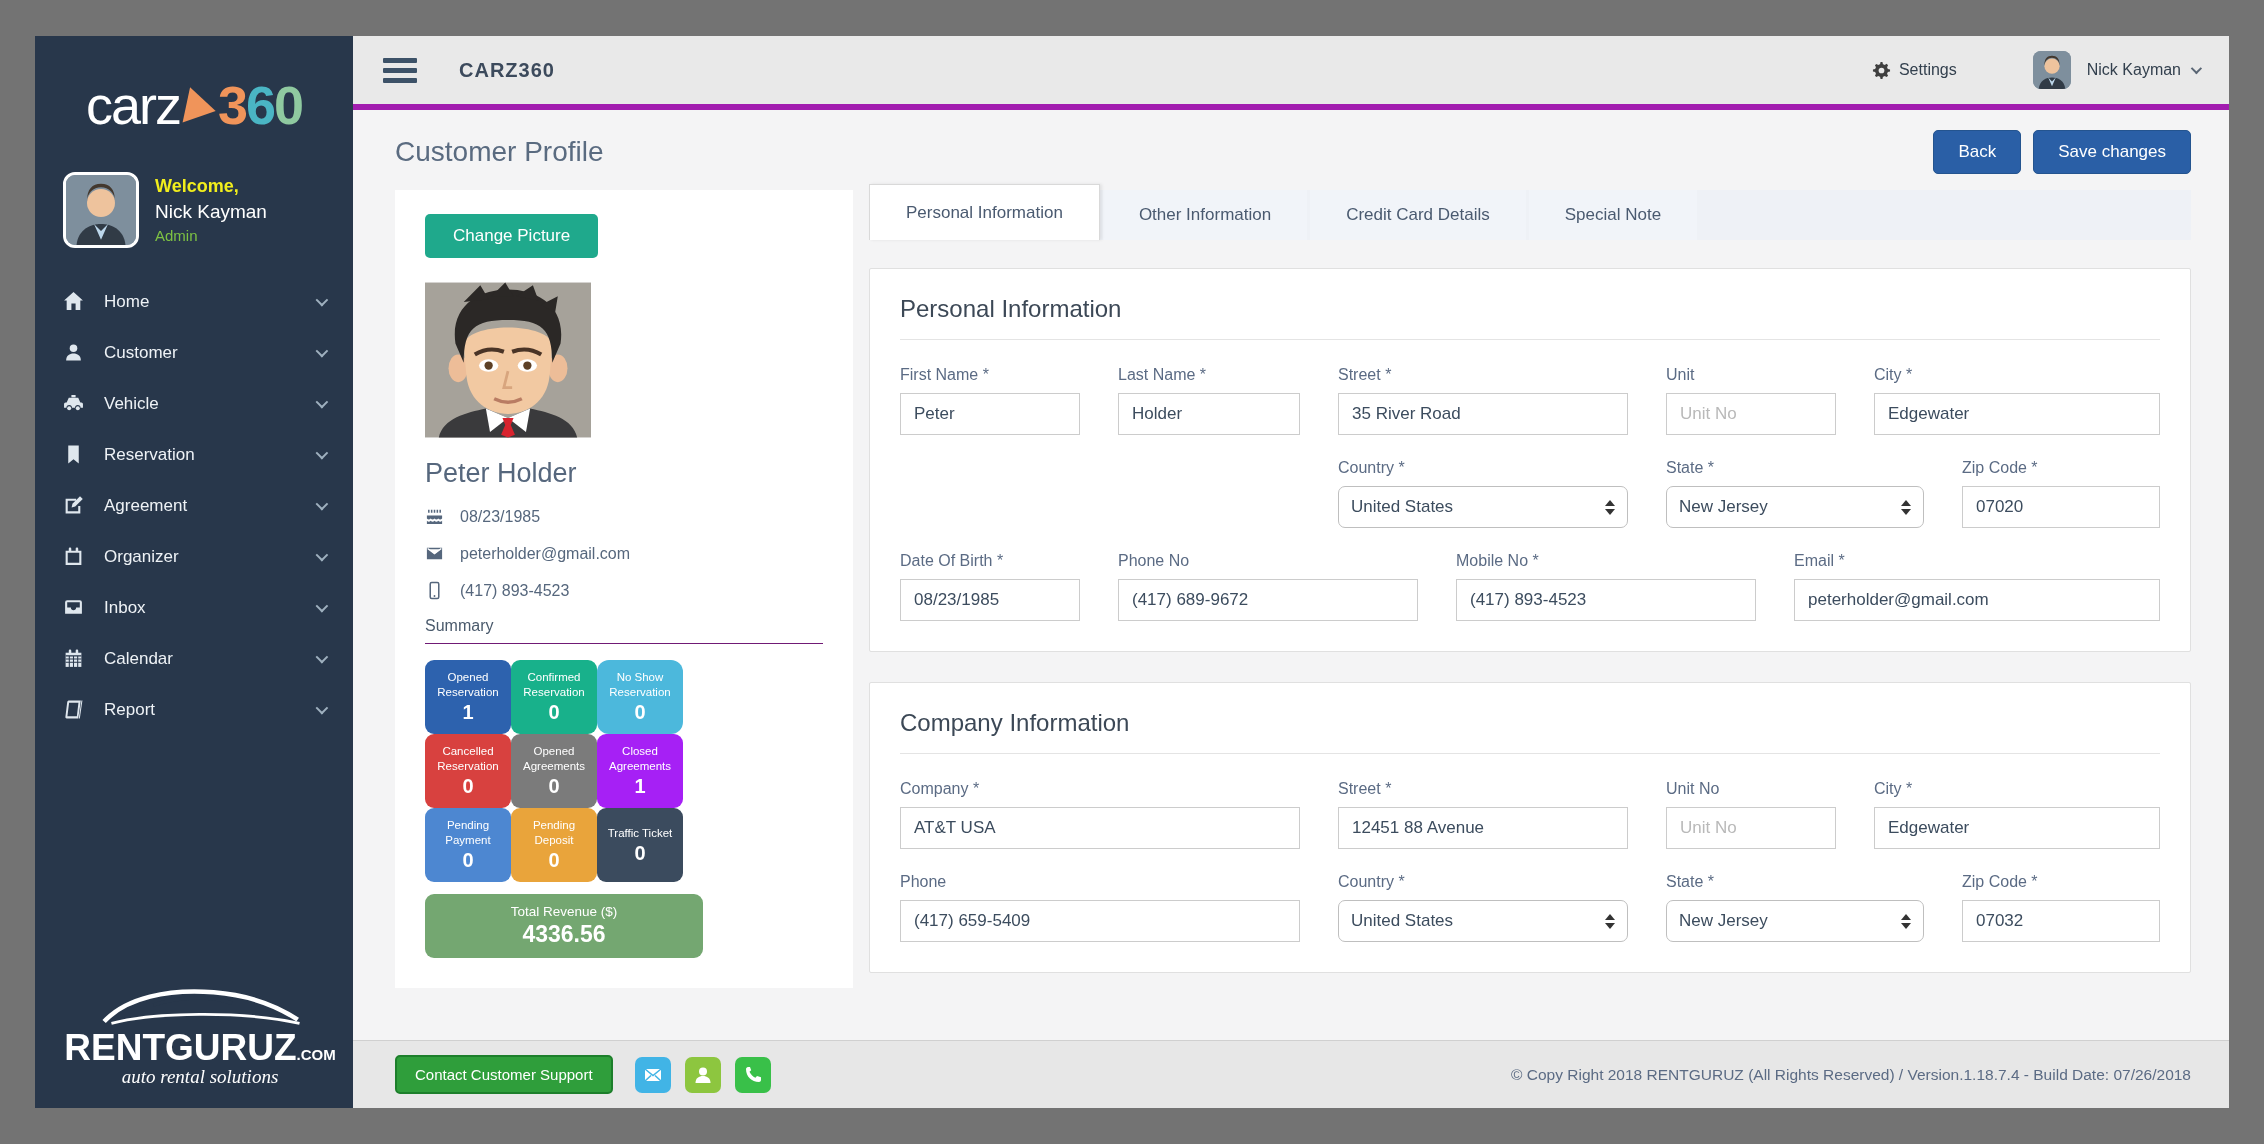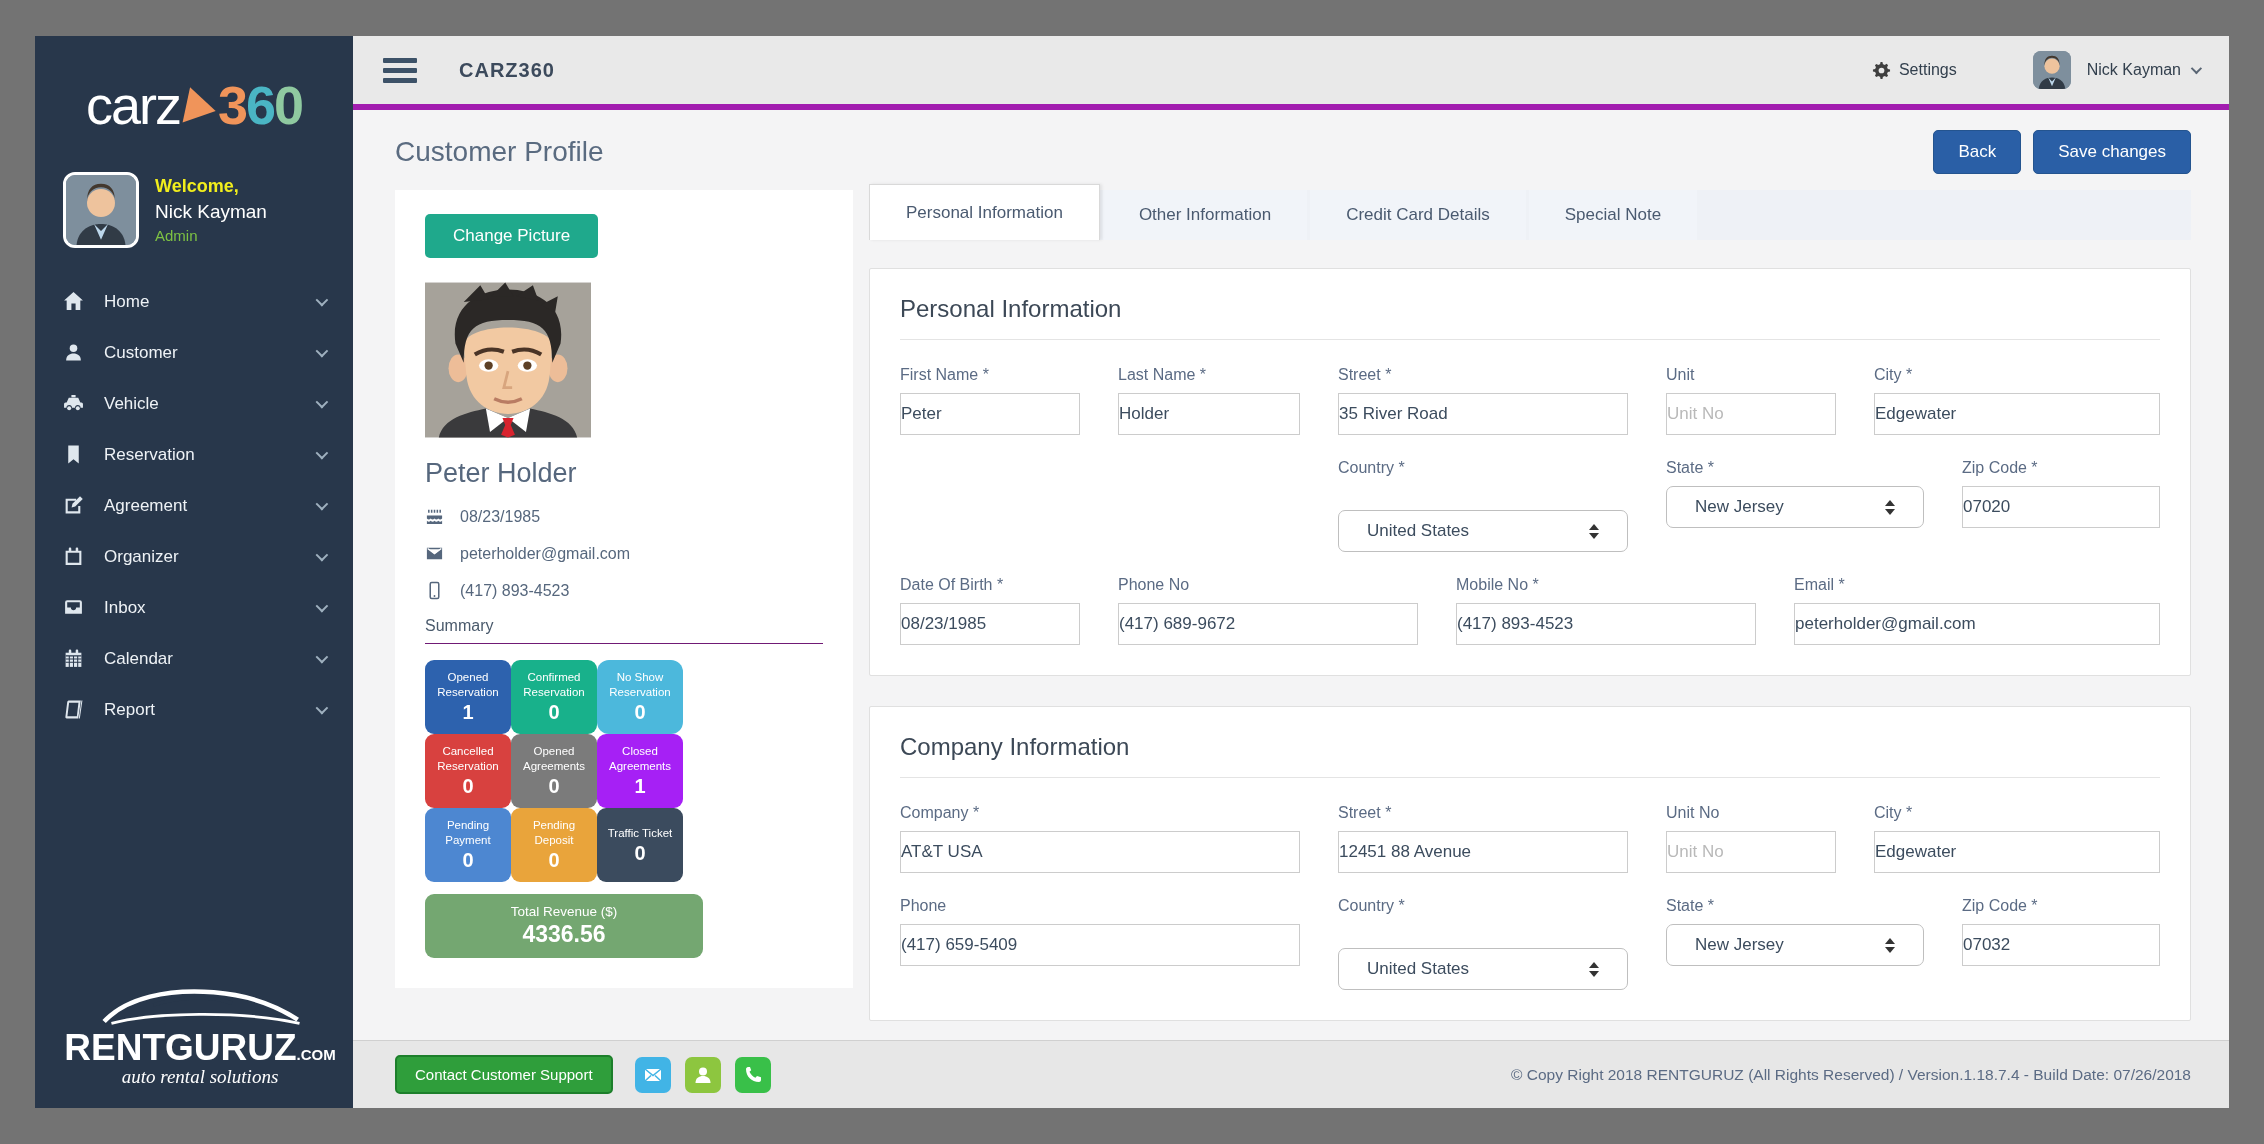--- a/index.html
+++ b/index.html
@@ -78,30 +78,30 @@
   .right-col { flex:1; min-width:0; }
   .tabs { display:flex; background:#eef1f6; height:50px; margin-bottom:28px; align-items:flex-end; padding-top:0; }
   .tab { font-size:17px; color:#4a5a70; padding:0 36px; height:50px; display:flex; align-items:center; background:#f1f4f9; margin-right:3px; cursor:pointer; }
   .tab.active { background:#fff; border:1px solid #d9d9d9; border-bottom:none; height:56px; box-shadow:2px 0 3px rgba(0,0,0,0.08); position:relative; top:0; }
   .panel { background:#fff; border:1px solid #e0e0e0; border-radius:2px; padding:26px 30px 30px 30px; margin-bottom:30px; }
   .panel-h { font-size:24px; font-weight:400; color:#3c4856; padding-bottom:16px; border-bottom:1px solid #e4e4e4; margin-bottom:26px; }
   .frow { display:flex; gap:38px; margin-bottom:24px; }
   .frow:last-child { margin-bottom:0; }
   .field { display:flex; flex-direction:column; }
   .field label { font-size:16px; color:#5b6b84; font-weight:500; margin-bottom:9px; }
-  .field input { height:42px; border:1px solid #ccc; background:#fff; padding:0 0; font-size:17px; color:#3c4c5e; font-family:inherit; width:100%; }
+  .field input { height:42px; border:1px solid #ccc; background:#fff; padding:0 13px; font-size:17px; color:#3c4c5e; font-family:inherit; width:100%; }
   .field input::placeholder { color:#b9b9b9; }
-  .selbox { height:42px; border:1px solid #bfbfbf; border-radius:7px; display:flex; align-items:center; padding:0 28px; font-size:17px; color:#3c4c5e; cursor:pointer; background:#fff; }
+  .selbox { height:42px; border:1px solid #bfbfbf; border-radius:7px; display:flex; align-items:center; padding:0 12px; font-size:17px; color:#3c4c5e; cursor:pointer; background:#fff; }
   .selbox .arrows { margin-left:auto; display:flex; flex-direction:column; gap:3px; }
   .selbox .arrows i { display:block; width:0; height:0; border-left:5px solid transparent; border-right:5px solid transparent; }
   .selbox .arrows i.up { border-bottom:6px solid #333; }
   .selbox .arrows i.dn { border-top:6px solid #333; }
 
   .w-fn{width:180px;} .w-ln{width:182px;} .w-street{width:290px;} .w-unit{width:170px;} .w-city{flex:1;}
-  .ml-country{margin-left:438px;} .w-country{width:290px;gap:24px;} .w-state{width:258px;} .w-zip{flex:1;}
+  .ml-country{margin-left:438px;} .w-country{width:290px;} .w-state{width:258px;} .w-zip{flex:1;}
   .w-dob{width:180px;} .w-phone{width:300px;} .w-mobile{width:300px;} .w-email{flex:1;}
   .w-company{width:400px;} .w-cphone{width:400px;}
 
   
   .footer { height:68px; background:#e7e7e7; border-top:1px solid #d0d0d0; display:flex; align-items:center; padding:0 38px 0 42px; flex-shrink:0; }
   .btn-support { border:2px solid #1d7f2b; border-radius:5px; color:#fff; font-size:15px; font-weight:500; padding:9px 18px; cursor:pointer; font-family:inherit; }
   .ficons { display:flex; gap:14px; margin-left:22px; }
   .ficon { width:36px; height:36px; border-radius:7px; display:flex; align-items:center; justify-content:center; cursor:pointer; }
   .ficon svg { width:20px; height:20px; }
   .copyright { margin-left:auto; font-size:15.5px; color:#5b6b84; }

